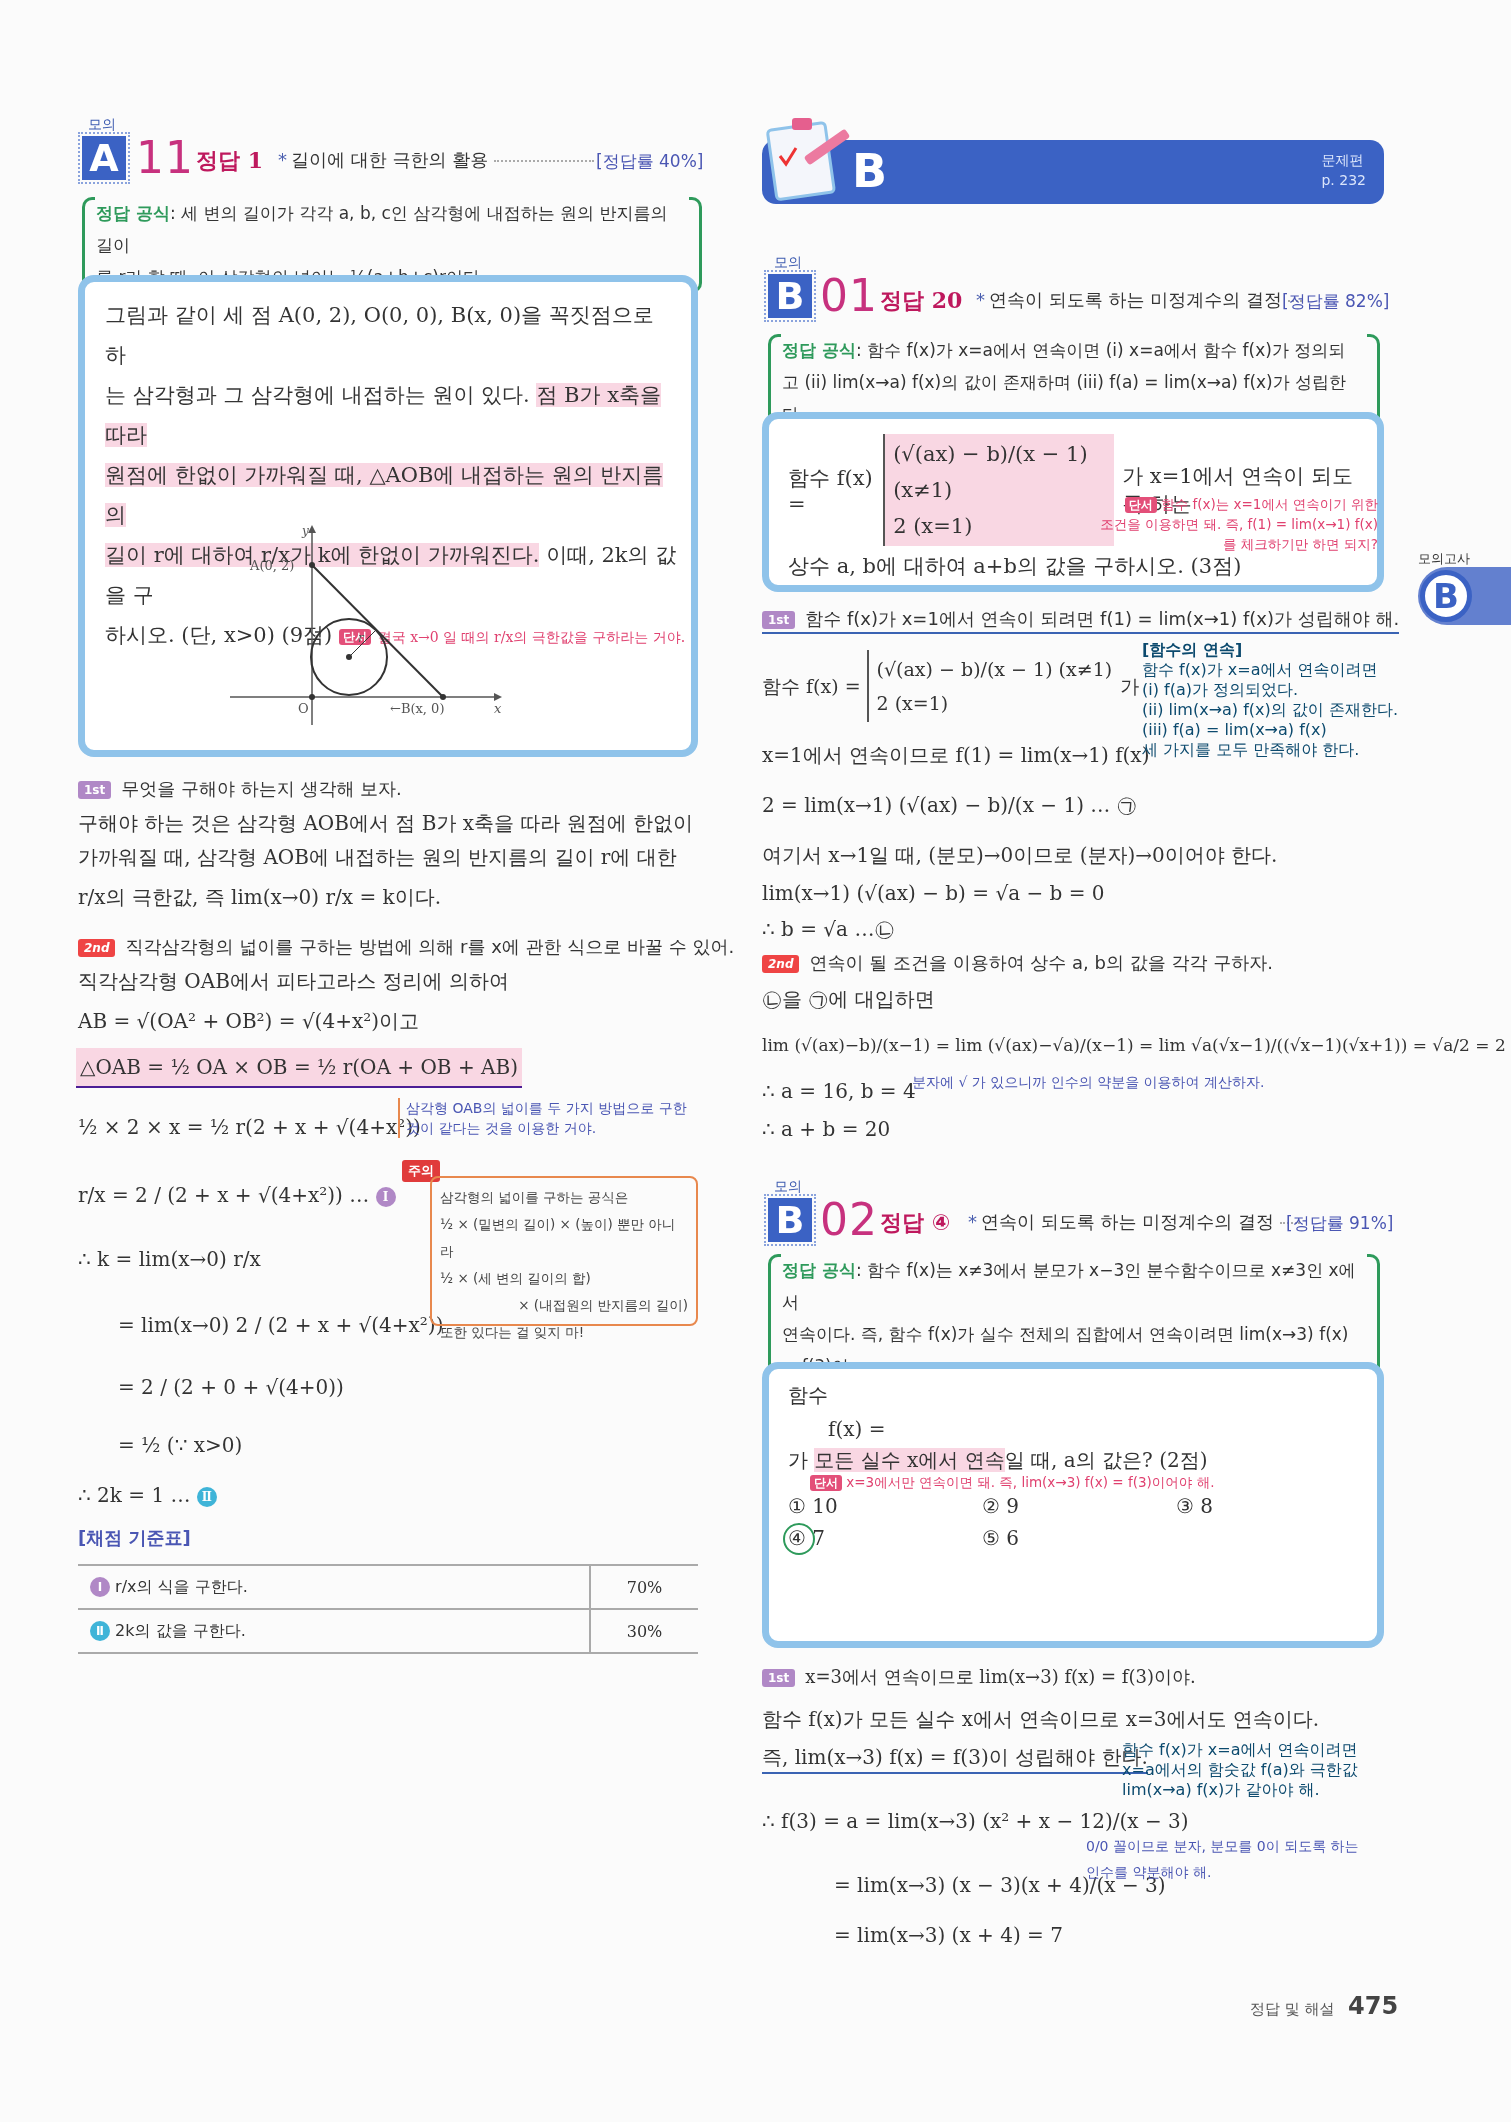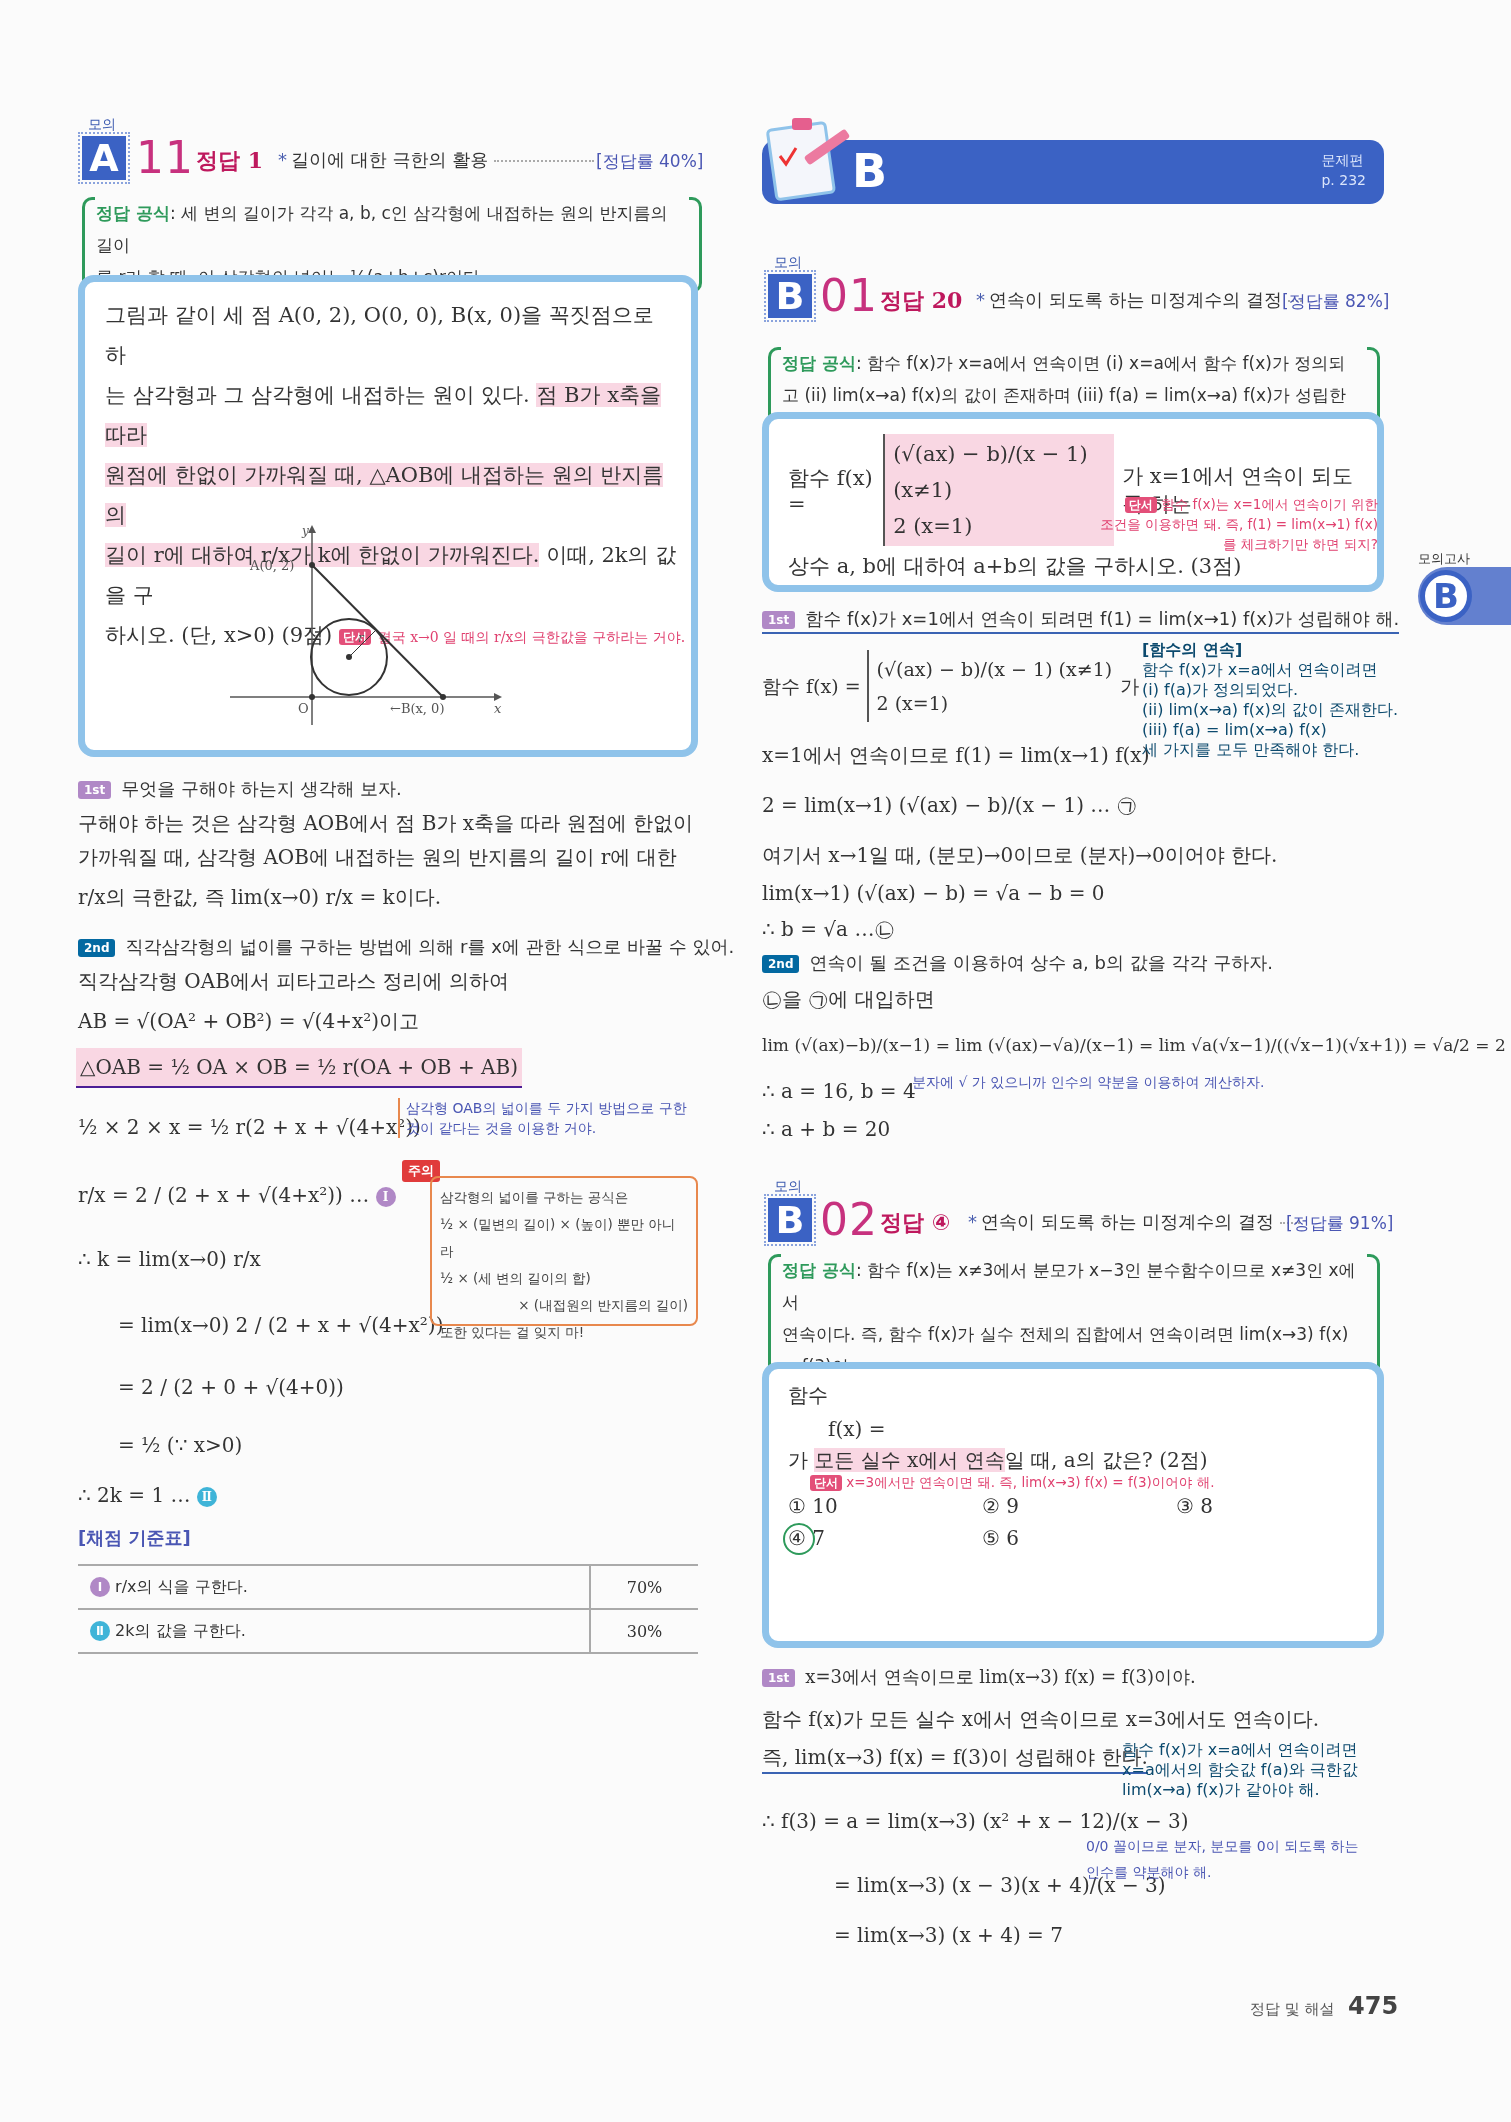--- a/index.html
+++ b/index.html
@@ -27,21 +27,21 @@
   
   .card { position: absolute; border: 7px solid #8fc3ea; border-radius: 16px; background: #fff; }
   .card-text { position: absolute; font-size: 21px; line-height: 40px; color: #333; font-family: "DejaVu Serif", "Liberation Serif", serif; }
   .hl { background: #f9d7e3; }
   .hint-tag { display: inline-block; background: #e34f79; color: #fff; font-size: 12px; font-weight: bold; padding: 0 4px; border-radius: 3px; line-height: 16px; vertical-align: middle; }
   .hint { color: #e0406f; font-size: 14px; }
 
   
   .badge { display: inline-block; color: #fff; font-size: 12px; font-weight: bold; padding: 1px 6px; border-radius: 3px; line-height: 16px; margin-right: 10px; vertical-align: middle; }
   .b1 { background: #b088c6; }
-  .b2 { background: #0369a1; }
+  .b2 { background: #ef4444; font-style: italic; }
 
   .body-line { position: absolute; font-size: 20px; line-height: 30px; color: #333; white-space: nowrap; font-family: "DejaVu Serif", "Liberation Serif", serif; }
   .step-line { position: absolute; font-size: 18px; line-height: 26px; color: #333; white-space: nowrap; }
   .side-note { position: absolute; font-size: 16px; color: #0c4a6e; line-height: 20px; }
   .note-purple { position: absolute; font-size: 14px; color: #4a56b3; line-height: 20px; }
   .circ { display: inline-block; width: 20px; height: 20px; border-radius: 50%; color: #fff; font-size: 12px; text-align: center; line-height: 20px; font-weight: bold; vertical-align: middle; }
   .c1 { background: #b088c6; }
   .c2 { background: #3fb4d8; }
 
   
@@ -162,21 +162,21 @@
 <div class="side-tab"></div>
 <div class="side-tab-circle">B</div>
 
 <div class="moui" style="left:774px;top:254px;">모의</div>
 <div class="letter-box" style="left:768px;top:274px;">B</div>
 <div class="pnum" style="left:820px;top:274px;">01</div>
 <div class="ans serif" style="left:880px;top:286px;">정답 20</div>
 <div class="topic" style="left:976px;top:288px;"><span class="star">*</span><span>연속이 되도록 하는 미정계수의 결정</span><span class="dots" style="width:14px;"></span></div>
 <div class="rate" style="left:1282px;top:290px;">[정답률 82%]</div>
 
-<div class="formula" style="left:768px;top:345px;width:612px;">
+<div class="formula" style="left:768px;top:332px;width:612px;">
   <div><span class="lbl">정답 공식</span><span>: 함수 f(x)가 x=a에서 연속이면 (i) x=a에서 함수 f(x)가 정의되</span></div>
   <div>고 (ii) lim(x→a) f(x)의 값이 존재하며 (iii) f(a) = lim(x→a) f(x)가 성립한다.</div>
 </div>
 
 <div class="card" style="left:762px;top:412px;width:622px;height:180px;"></div>
 <div class="abs" style="left:788px;top:434px;width:580px;font-size:21px;color:#333;font-family:'DejaVu Serif',serif;">
   <div style="display:flex;align-items:center;">
     <span>함수 f(x) =</span>
     <span class="hl" style="border-left:2px solid #555;padding:2px 8px;margin-left:6px;line-height:36px;">
       <div>(√(ax) − b)/(x − 1)  (x≠1)</div>

